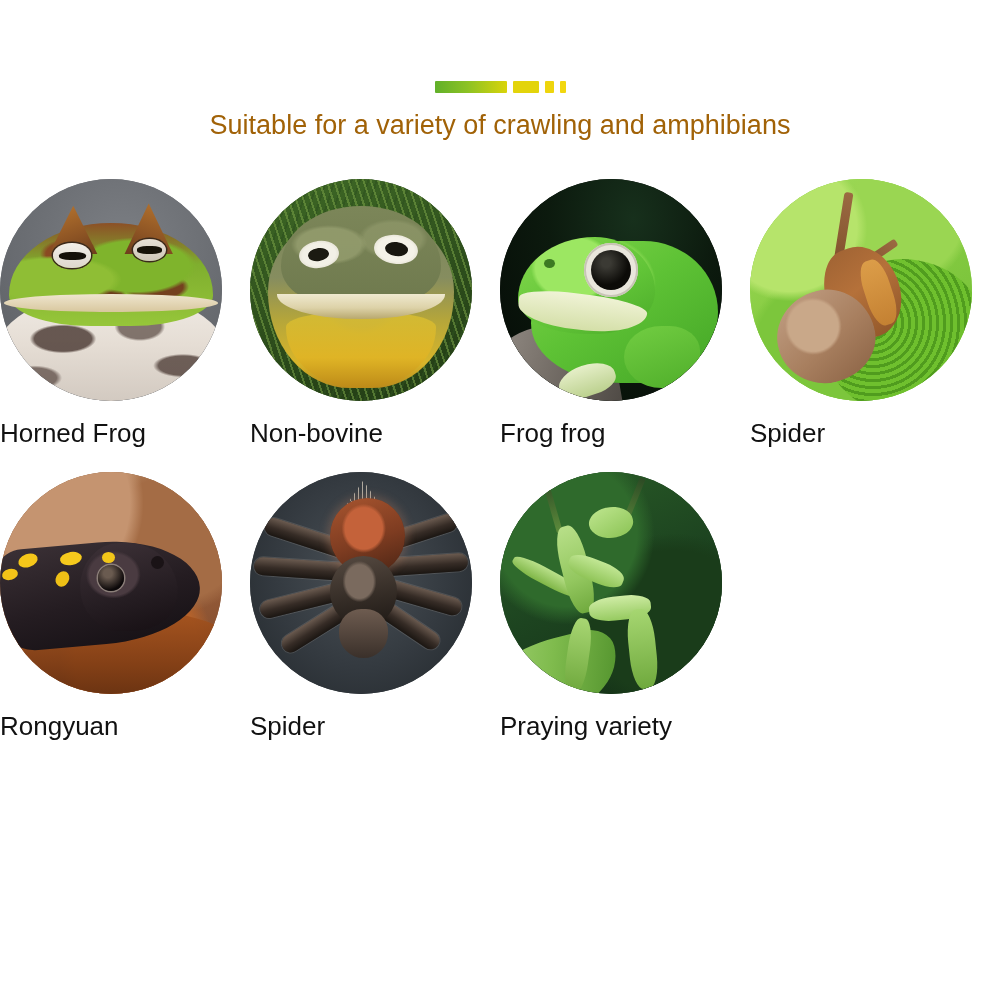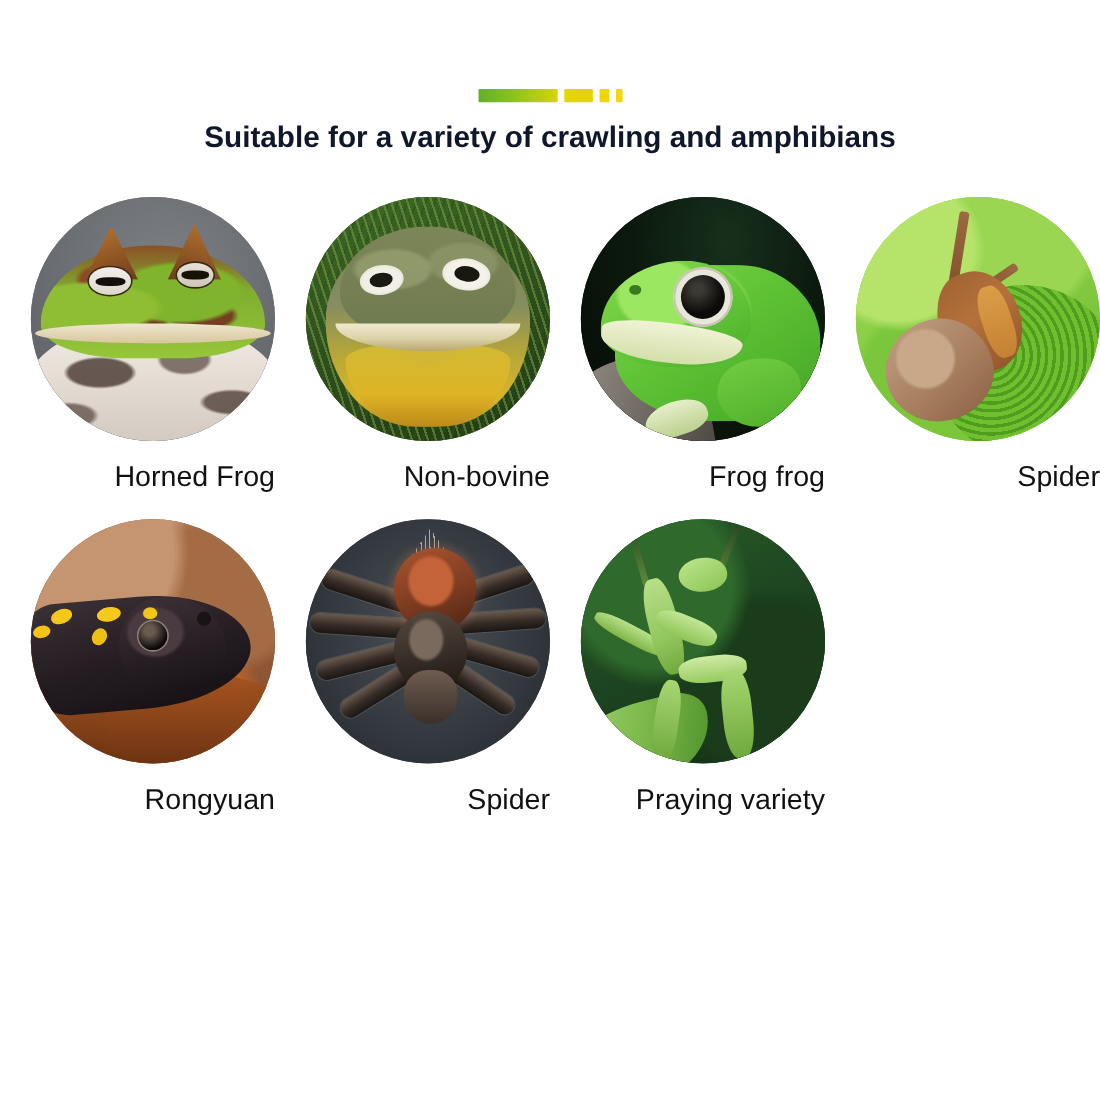--- a/index.html
+++ b/index.html
@@ -63,38 +63,38 @@
     width: 6px;
     height: 12px;
     background: #f2d70f;
     border-radius: 1px;
   }
 
   .page-subtitle {
     margin: 0;
     padding-top: 17px;
     font-size: 27px;
-    font-weight: 700;
-    color: #0f172a;
+    font-weight: 400;
+    color: #a16207;
     letter-spacing: 0px;
   }
 
   
   .pet-grid {
     margin-top: 38px;
     display: grid;
     grid-template-columns: repeat(4, 250px);
     justify-content: center;
     row-gap: 24px;
   }
   .pet-cell {
     width: 250px;
     display: flex;
     flex-direction: column;
-    align-items: flex-end;
+    align-items: flex-start;
   }
   .pet-thumb {
     width: 222px;
     height: 222px;
     border-radius: 50%;
     overflow: hidden;
     position: relative;
     background: #cccccc;
   }
   .pet-label {

